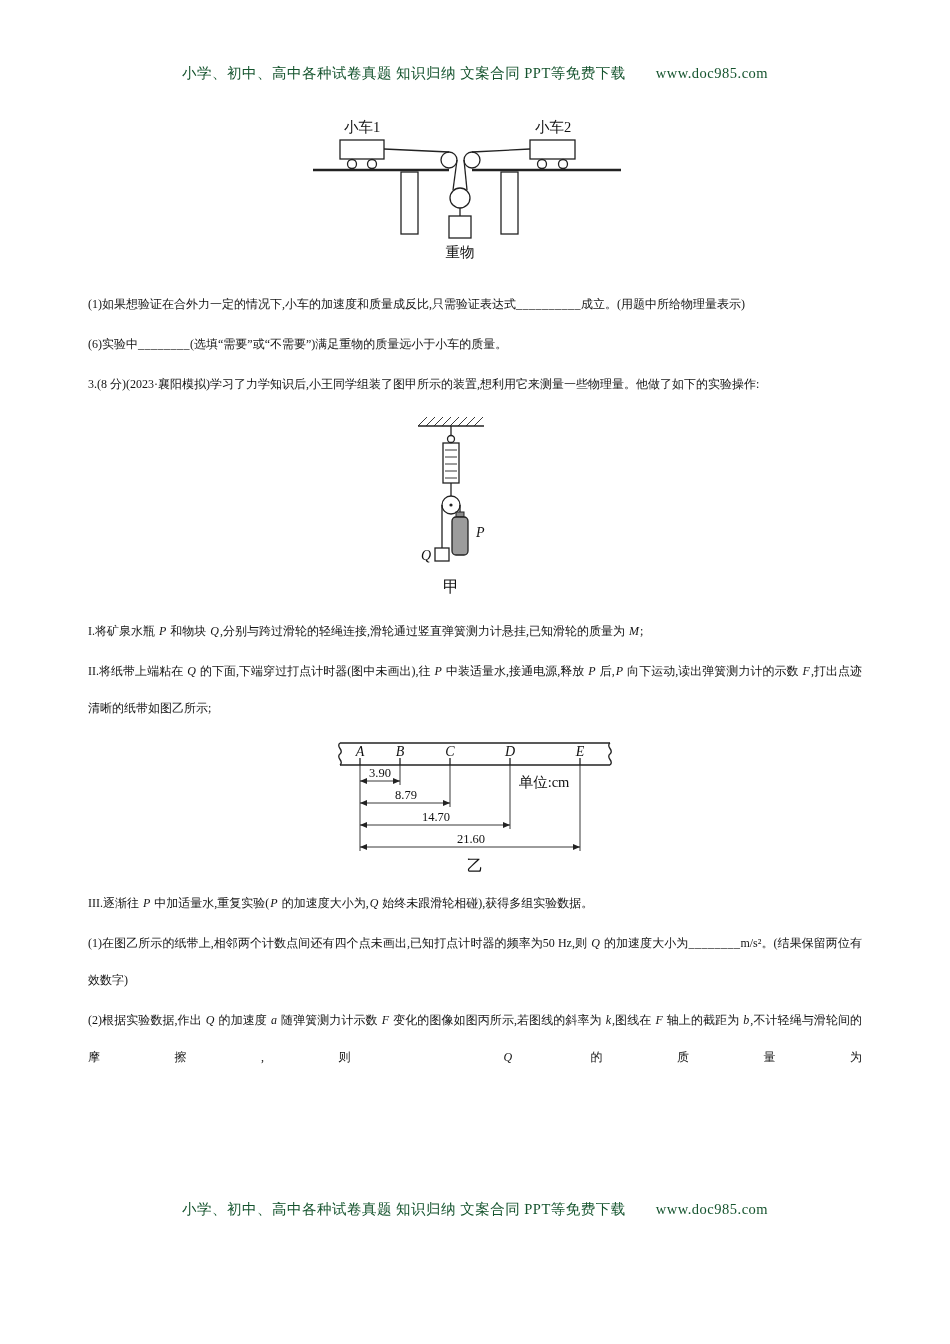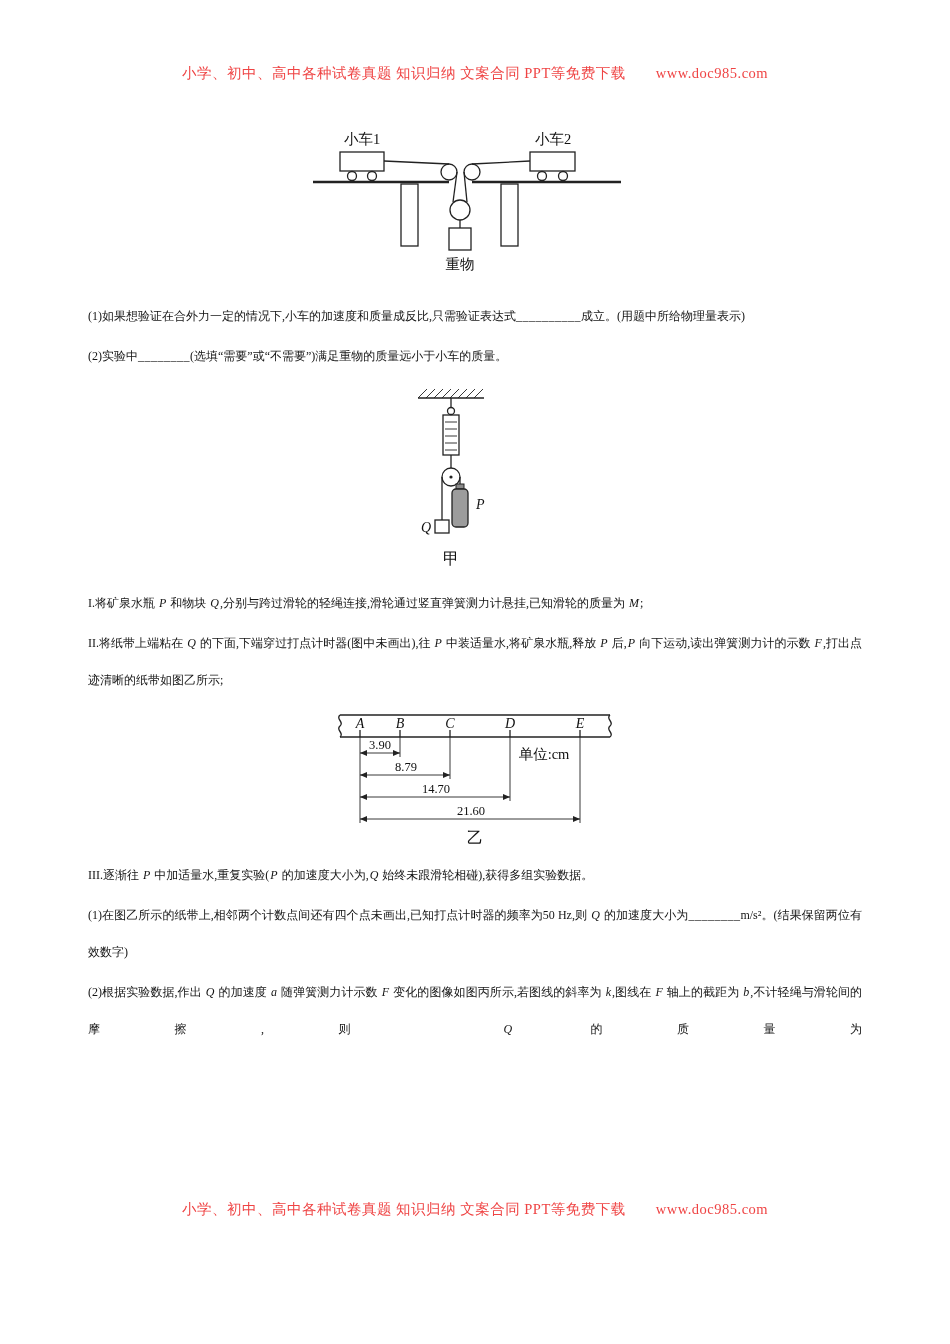--- a/index.html
+++ b/index.html
@@ -1,28 +1,28 @@
 <!DOCTYPE html>
 <html><head>
 <meta charset="utf-8">
 <style>
   html,body{margin:0;padding:0;background:#ededed;}
   .page{width:950px;height:1344px;margin:0 auto;background:#ffffff;position:relative;
         font-family:"Liberation Serif",serif;color:#141414;overflow:hidden;}
-  .runner{position:absolute;left:0;width:100%;text-align:center;font-size:14.5px;color:#ef4444;letter-spacing:.5px;}
+  .runner{position:absolute;left:0;width:100%;text-align:center;font-size:14.5px;color:#14532d;letter-spacing:.5px;}
   .runner .url{margin-left:30px;}
   .hdr{top:64px;}
   .ftr{top:1200px;}
   .content{padding:100px 88px 0 88px;}
   .para{font-size:12px;line-height:37px;text-align:justify;margin:3px 0;}
   .para .var{font-style:italic;padding:0 1px;}
   .para .blank{letter-spacing:.5px;}
   .stretch-last{text-align-last:justify;}
   figure{margin:0;text-align:center;}
-  .fig-carts{margin:28px auto 6px;text-align:center;}
+  .fig-carts{margin:16px auto 6px;text-align:center;}
   .fig-jia{margin:8px auto;}
   .fig-yi{margin:6px auto;}
   svg{overflow:visible;}
   .ln{stroke:#222;stroke-width:1.3;fill:none;}
   .thick{stroke-width:2.6;}
   .ext{stroke:#222;stroke-width:.9;fill:none;}
   svg text{font-size:13.5px;fill:#111;font-family:"Liberation Serif",serif;}
   svg .zh{font-size:14.5px;}
   svg .cap{font-size:16px;}
   svg .pt{font-style:italic;font-size:14px;}
@@ -70,21 +70,22 @@
           <line class="ln" x1="155" y1="92" x2="155" y2="100"></line>
         </g>
         <g>
           <rect class="ln" x="144" y="100" width="22" height="22"></rect>
         </g>
         <text class="zh" x="155" y="141" text-anchor="middle">重物</text>
       </svg>
     </figure>
 
     <p class="para"><span>(1)如果想验证在合外力一定的情况下,小车的加速度和质量成反比,只需验证表达式</span><span class="blank">__________</span><span>成立。(用题中所给物理量表示)</span></p>
-    <p class="para"><span>(2)实验中</span><span class="blank">________</span><span>(选填“需要”或“不需要”)满足重物的质量远小于小车的质量。</span></p>
+    <p class="para"><span>(6)实验中</span><span class="blank">________</span><span>(选填“需要”或“不需要”)满足重物的质量远小于小车的质量。</span></p>
+    <p class="para"><span>3.(8 分)(2023·襄阳模拟)学习了力学知识后,小王同学组装了图甲所示的装置,想利用它来测量一些物理量。他做了如下的实验操作:</span></p>
 
     <figure class="fig-jia">
       <svg width="170" height="190" viewBox="0 0 170 190">
         <g>
           <line class="ln" x1="28" y1="15" x2="94" y2="15"></line>
           <line class="ext" x1="28" y1="15" x2="37" y2="6"></line>
           <line class="ext" x1="36" y1="15" x2="45" y2="6"></line>
           <line class="ext" x1="44" y1="15" x2="53" y2="6"></line>
           <line class="ext" x1="52" y1="15" x2="61" y2="6"></line>
           <line class="ext" x1="60" y1="15" x2="69" y2="6"></line>
@@ -118,21 +119,21 @@
         <text class="pt" x="86" y="126">P</text>
         <g>
           <rect class="ln" x="45" y="137" width="14" height="13"></rect>
         </g>
         <text class="pt" x="41" y="149" text-anchor="end">Q</text>
         <text class="cap zh" x="61" y="181" text-anchor="middle">甲</text>
       </svg>
     </figure>
 
     <p class="para"><span>I.将矿泉水瓶 </span><span class="var">P</span><span> 和物块 </span><span class="var">Q</span><span>,分别与跨过滑轮的轻绳连接,滑轮通过竖直弹簧测力计悬挂,已知滑轮的质量为 </span><span class="var">M</span><span>;</span></p>
-    <p class="para"><span>II.将纸带上端粘在 </span><span class="var">Q</span><span> 的下面,下端穿过打点计时器(图中未画出),往 </span><span class="var">P</span><span> 中装适量水,将矿泉水瓶,释放 </span><span class="var">P</span><span> 后,</span><span class="var">P</span><span> 向下运动,读出弹簧测力计的示数 </span><span class="var">F</span><span>,打出点迹清晰的纸带如图乙所示;</span></p>
+    <p class="para"><span>II.将纸带上端粘在 </span><span class="var">Q</span><span> 的下面,下端穿过打点计时器(图中未画出),往 </span><span class="var">P</span><span> 中装适量水,接通电源,释放 </span><span class="var">P</span><span> 后,</span><span class="var">P</span><span> 向下运动,读出弹簧测力计的示数 </span><span class="var">F</span><span>,打出点迹清晰的纸带如图乙所示;</span></p>
 
     <figure class="fig-yi">
       <svg width="290" height="142" viewBox="0 0 290 142">
         <defs>
           <marker id="arr" markerWidth="9" markerHeight="8" refX="7" refY="3" orient="auto-start-reverse" markerUnits="userSpaceOnUse">
             <path d="M0,0 L7,3 L0,6 Z" fill="#222"></path>
           </marker>
         </defs>
         <g>
           <line class="ln" x1="10" y1="10" x2="280" y2="10"></line>

